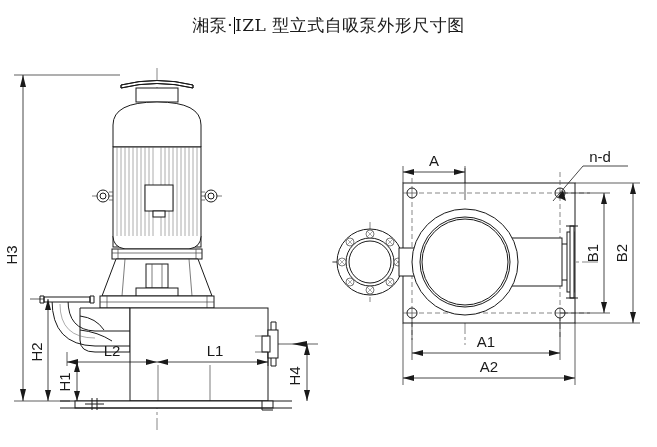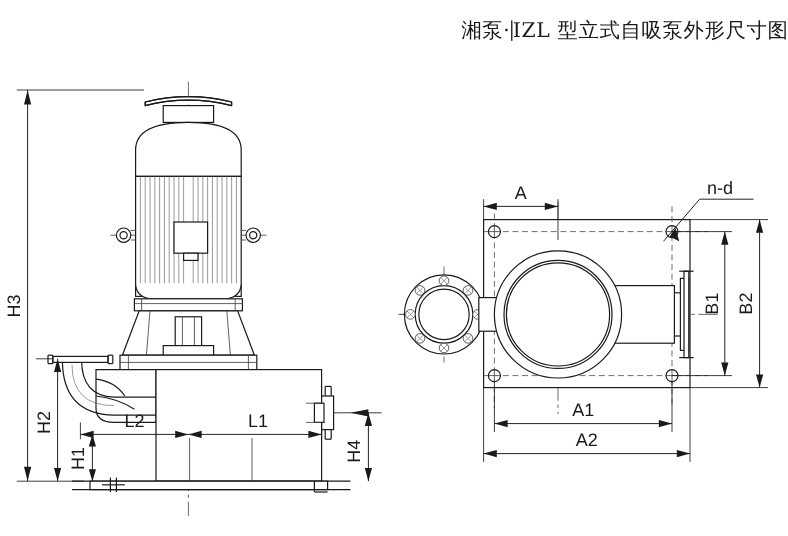--- a/index.html
+++ b/index.html
@@ -18,21 +18,21 @@
     position: relative;
     width: 657px;
     height: 447px;
     background: #ffffff;
   }
   #drawing-title {
     position: absolute;
     top: 14px;
     left: 0;
     width: 657px;
-    text-align: right;
+    text-align: center;
     font-family: "DejaVu Serif", "Liberation Serif", serif;
     font-size: 17px;
     color: #1a1a1a;
     letter-spacing: 0.5px;
     white-space: nowrap;
   }
   #title-caret {
     display: inline-block;
     width: 1px;
     height: 17px;

